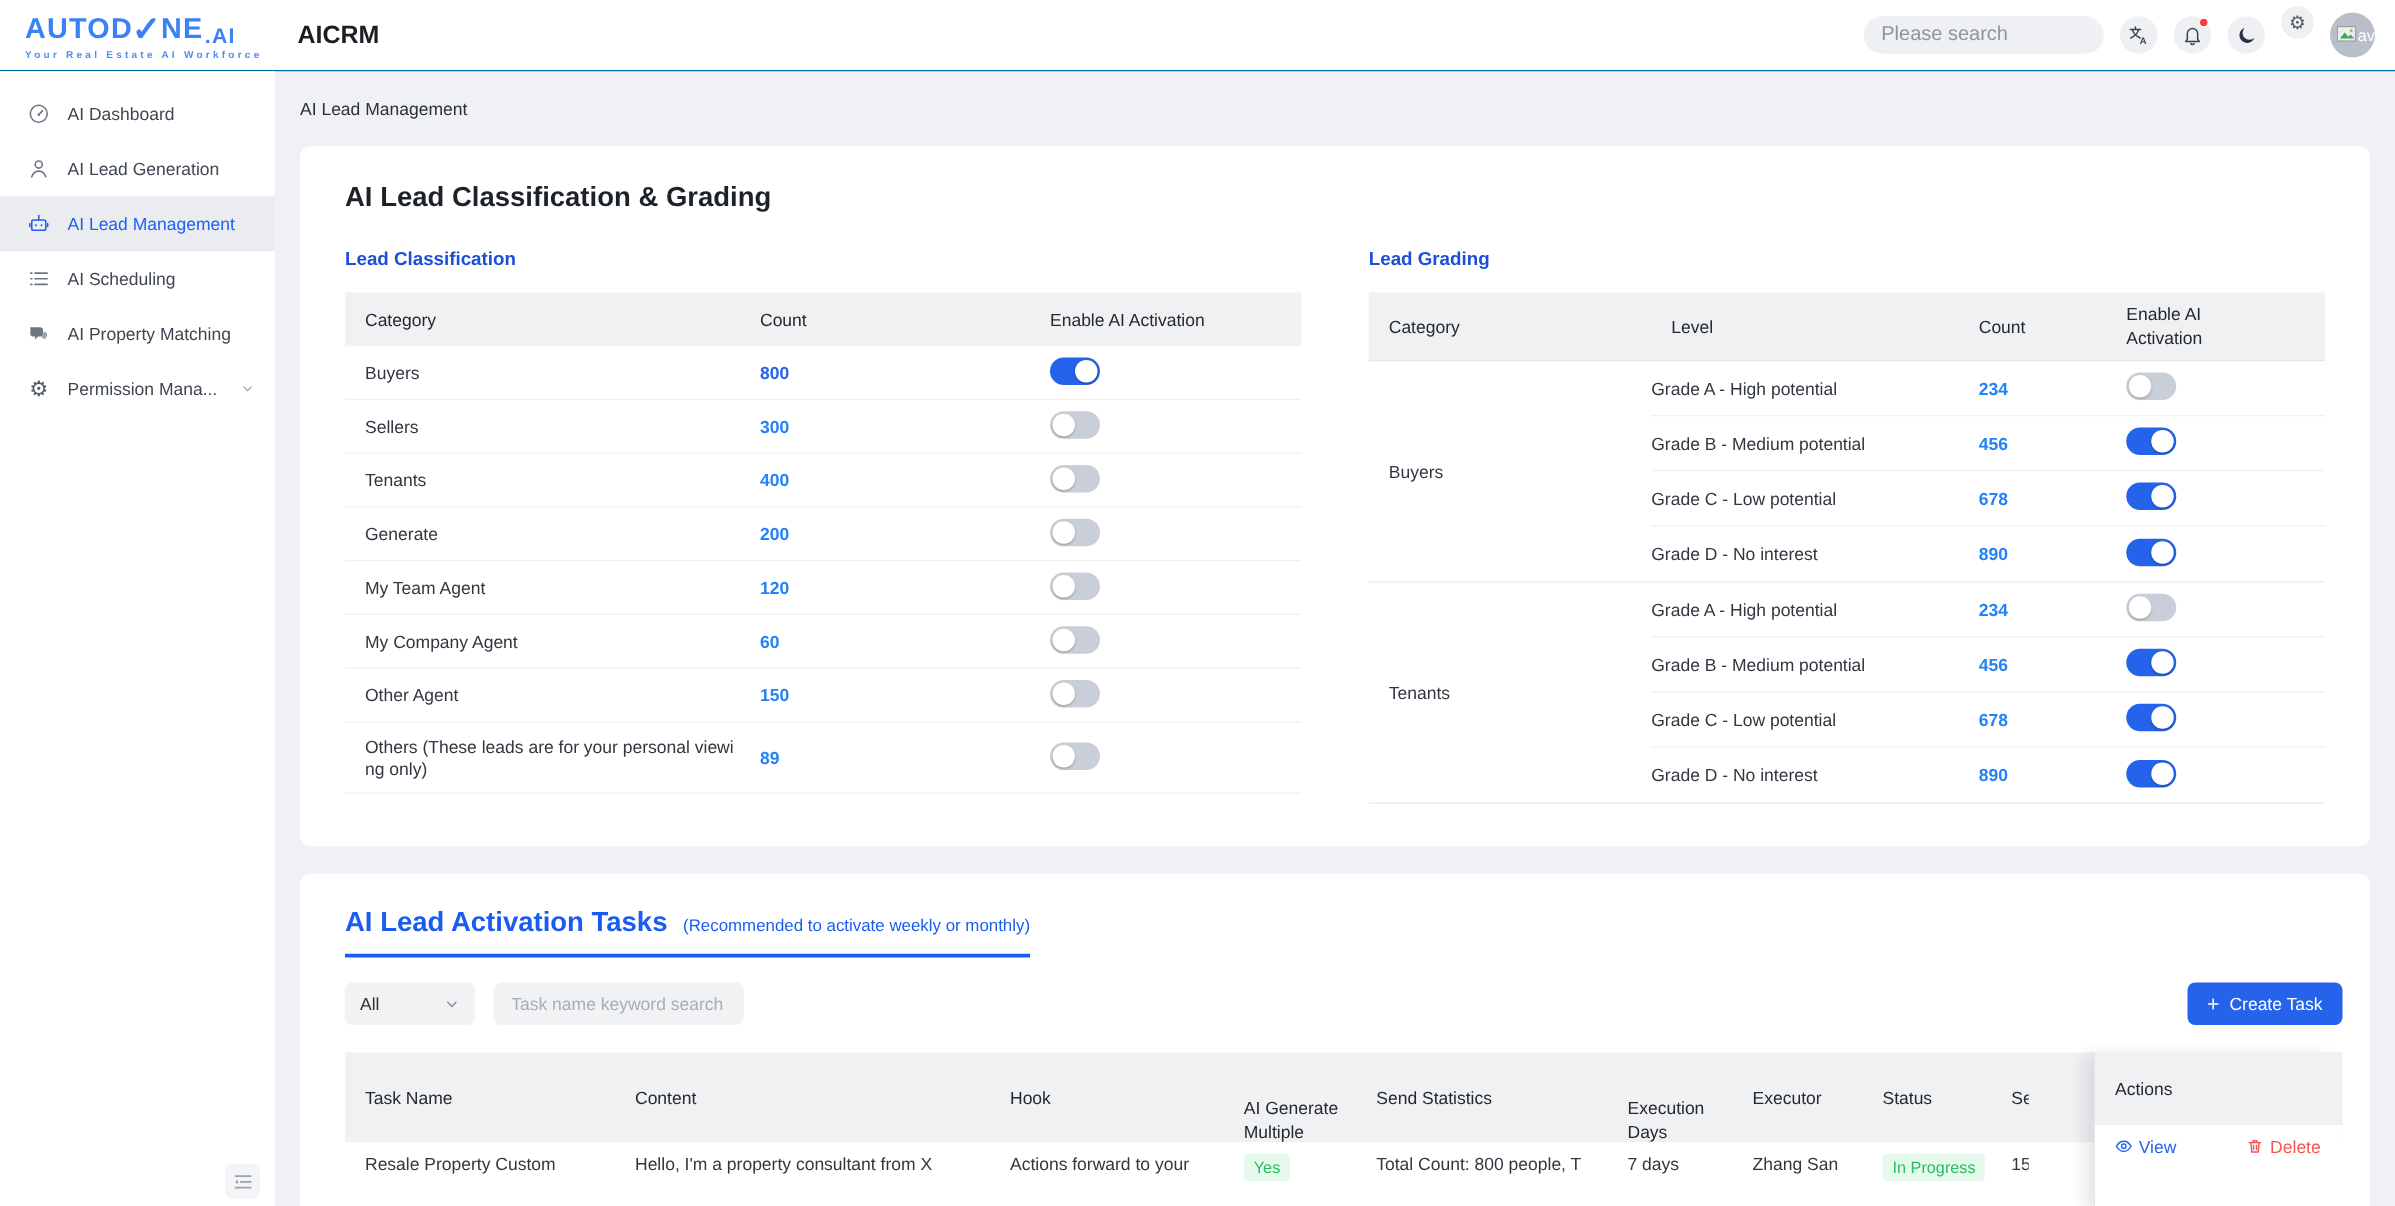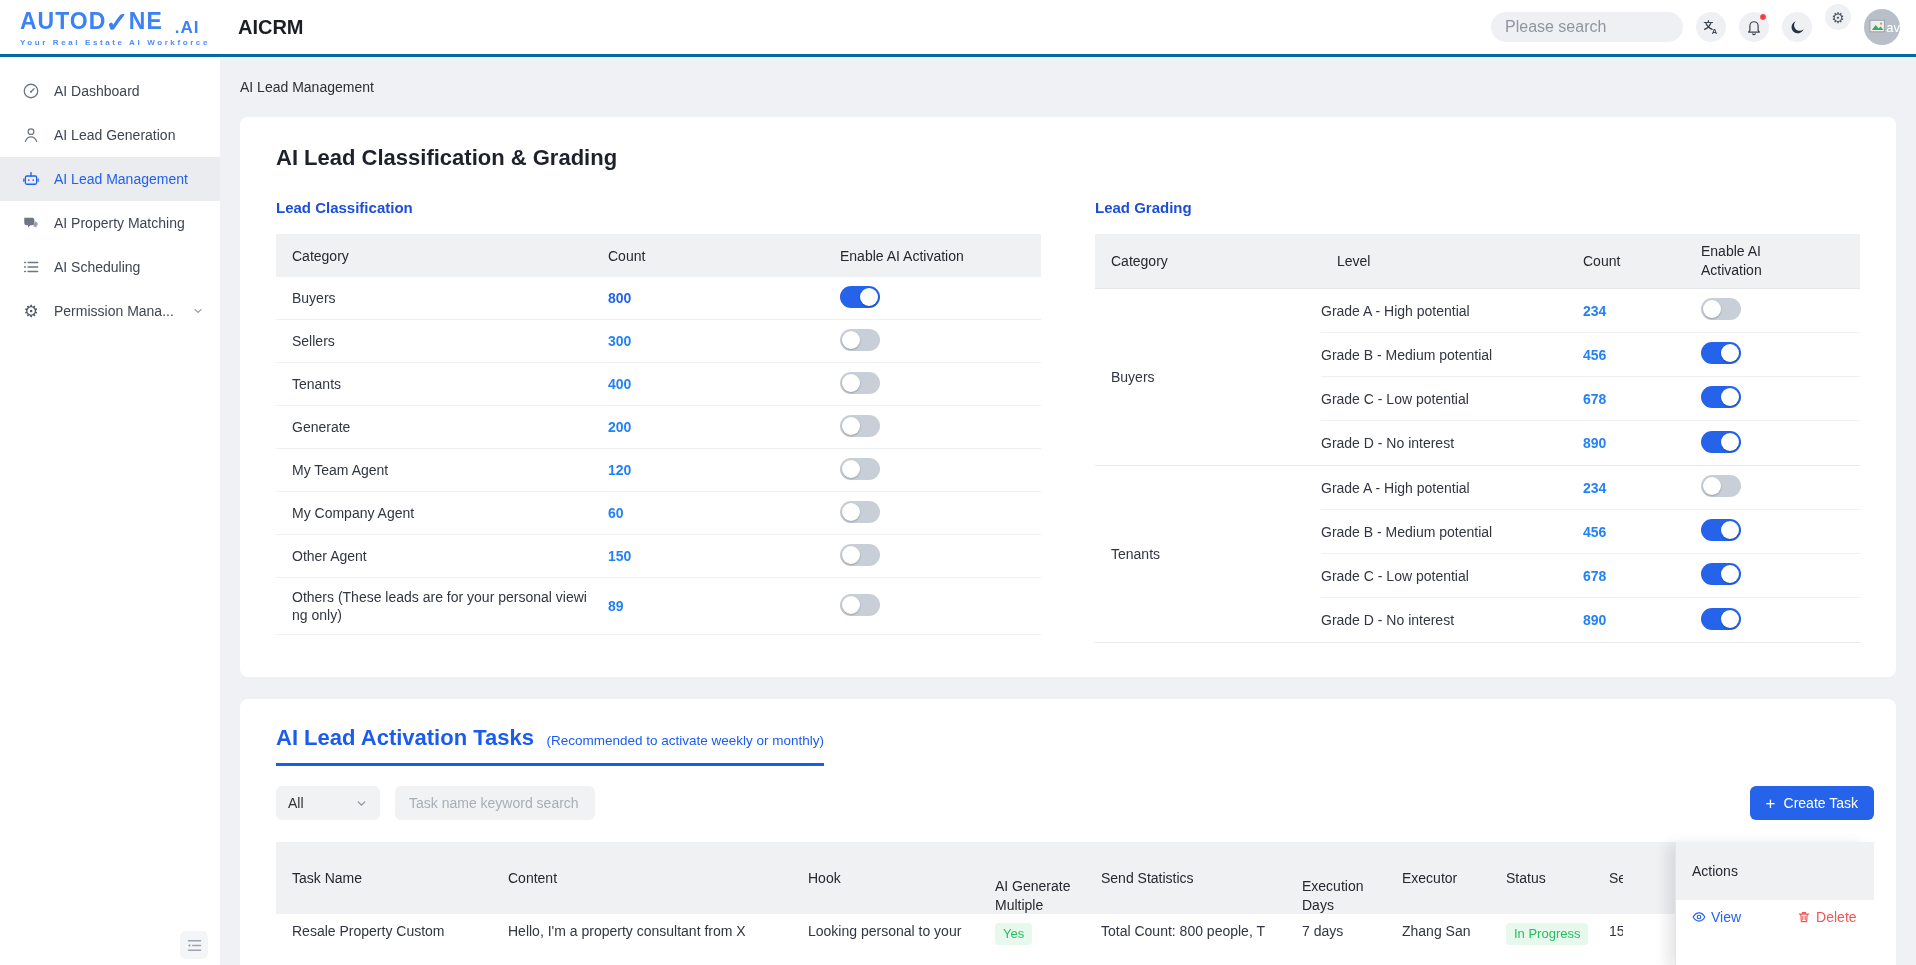--- a/index.html
+++ b/index.html
@@ -1,24 +1,24 @@
 <!DOCTYPE html>
 <html><head>
 <meta charset="utf-8">
 <style>
   * { margin:0; padding:0; box-sizing:border-box; }
   html,body { width:1916px; height:965px; overflow:hidden; }
   body { font-family:"Liberation Sans", sans-serif; background:#f0f1f4; color:#303133; position:relative; }
 
   
-  .topbar { height:57px; background:#fff; border-bottom:3px solid #0369a1; display:flex; align-items:center; padding:0 16px 0 20px; }
+  .topbar { height:57px; background:#fff; border-bottom:1px solid #0369a1; display:flex; align-items:center; padding:0 16px 0 20px; }
   .logo { display:flex; flex-direction:column; justify-content:center; line-height:1; }
   .brand { display:flex; align-items:center; color:#3b82f6; font-weight:700; font-size:23px; letter-spacing:1px; }
   .brand .chk { font-size:28px; margin:0 -1px; transform:translateY(1px); }
-  .brand .sfx { font-size:17px; align-self:flex-end; margin-left:12px; }
+  .brand .sfx { font-size:17px; align-self:flex-end; margin-left:1px; }
   .tagline { font-size:8px; letter-spacing:2.6px; color:#4f8df7; font-weight:700; margin-top:3px; white-space:nowrap; }
   .app-title { font-size:20px; font-weight:700; color:#1b1f24; margin-left:28px; }
   .top-right { margin-left:auto; display:flex; align-items:center; gap:13px; }
   .search-pill { width:192px; height:30px; border-radius:15px; background:#eef0f3; display:flex; align-items:center; padding:0 10px 0 14px; }
   .search-pill input { border:none; outline:none; background:transparent; flex:1; font-size:16px; color:#1d4ed8; font-family:Liberation Sans, sans-serif; }
   .search-pill input::placeholder { color:#8e95a2; }
   .circle-btn { width:30px; height:30px; border-radius:50%; background:#eef0f3; display:flex; align-items:center; justify-content:center; position:relative; cursor:pointer; flex:none; }
   .circle-btn.gear-top { width:26px; height:26px; transform:translateY(-10px); }
   .dot { position:absolute; top:1px; right:2px; width:8px; height:8px; background:#f53f3f; border:1px solid #fff; border-radius:50%; }
   .avatar { width:36px; height:36px; border-radius:50%; background:#b9bfc9; overflow:hidden; display:flex; align-items:center; justify-content:flex-start; cursor:pointer; }
@@ -178,31 +178,31 @@
           <rect x="4.5" y="8" width="15" height="11" rx="2"></rect>
           <path d="M12 8V4.5"></path>
           <circle cx="12" cy="3.5" r="1" fill="#2160f0" stroke="none"></circle>
           <circle cx="9" cy="13.5" r="1.1" fill="#2160f0" stroke="none"></circle>
           <circle cx="15" cy="13.5" r="1.1" fill="#2160f0" stroke="none"></circle>
           <path d="M2.5 12v3M21.5 12v3"></path>
         </svg>
       <span>AI Lead Management</span>
     </div>
     <div class="side-item">
+      <svg width="18" height="18" viewBox="0 0 24 24" fill="none" stroke="#6f7683" stroke-width="1.7" stroke-linecap="round">
+          <path d="M8 6h13M8 12h13M8 18h13M3.5 6h1.2M3.5 12h1.2M3.5 18h1.2"></path>
+        </svg>
+      <span>AI Scheduling</span>
+    </div>
+    <div class="side-item">
       <svg width="18" height="18" viewBox="0 0 24 24">
           <path d="M3 5h10.5a3 3 0 0 1 3 3v4a3 3 0 0 1-3 3h-2.2L8 18v-3H6a3 3 0 0 1-3-3z" fill="#6f7683"></path>
           <path d="M17.5 9.5a4.5 3.8 0 0 1 3.5 3.7c0 1.3-.7 2.4-1.8 3l.3 2.1-2.3-1.4a5 5 0 0 1-2.2-.4" fill="#9aa1ab"></path>
         </svg>
       <span>AI Property Matching</span>
-    </div>
-    <div class="side-item">
-      <svg width="18" height="18" viewBox="0 0 24 24" fill="none" stroke="#6f7683" stroke-width="1.7" stroke-linecap="round">
-          <path d="M8 6h13M8 12h13M8 18h13M3.5 6h1.2M3.5 12h1.2M3.5 18h1.2"></path>
-        </svg>
-      <span>AI Scheduling</span>
     </div>
     <div class="side-item">
       <span class="glyph" style="width:18px;text-align:center;">⚙</span>
       <span>Permission Mana...</span>
       <svg width="12" height="12" viewBox="0 0 24 24" fill="none" stroke="#9aa1ac" stroke-width="2.2" stroke-linecap="round" style="margin-left:4px;">
           <polyline points="6,9 12,15 18,9"></polyline>
         </svg>
     </div>
     <div class="collapse-btn">
       <svg width="15" height="13" viewBox="0 0 16 14" fill="none" stroke="#9aa3af" stroke-width="1.6" stroke-linecap="round">
@@ -367,21 +367,21 @@
           <div class="tcell c-stats">Send Statistics</div>
           <div class="tcell c-days wrapok">Execution Days</div>
           <div class="tcell c-exec">Executor</div>
           <div class="tcell c-status">Status</div>
           <div class="tcell c-se">Se</div>
         </div>
 
         <div class="trow">
           <div class="tcell c-task">Resale Property Custom</div>
           <div class="tcell c-content">Hello, I'm a property consultant from X</div>
-          <div class="tcell c-hook">Looking personal to your</div>
+          <div class="tcell c-hook">Actions forward to your</div>
           <div class="tcell c-gen"><span class="badge">Yes</span></div>
           <div class="tcell c-stats">Total Count: 800 people, T</div>
           <div class="tcell c-days">7 days</div>
           <div class="tcell c-exec">Zhang San</div>
           <div class="tcell c-status"><span class="badge">In Progress</span></div>
           <div class="tcell c-se">15:</div>
         </div>
 
         <div class="actions-col">
           <div class="actions-head">Actions</div>

